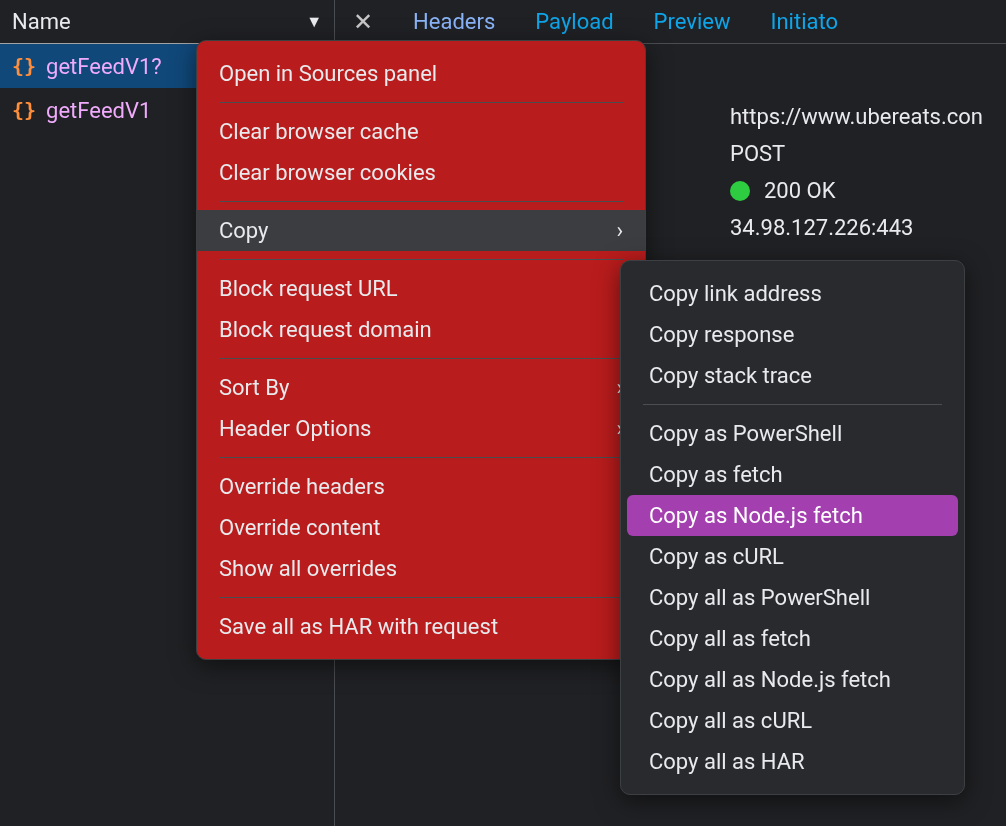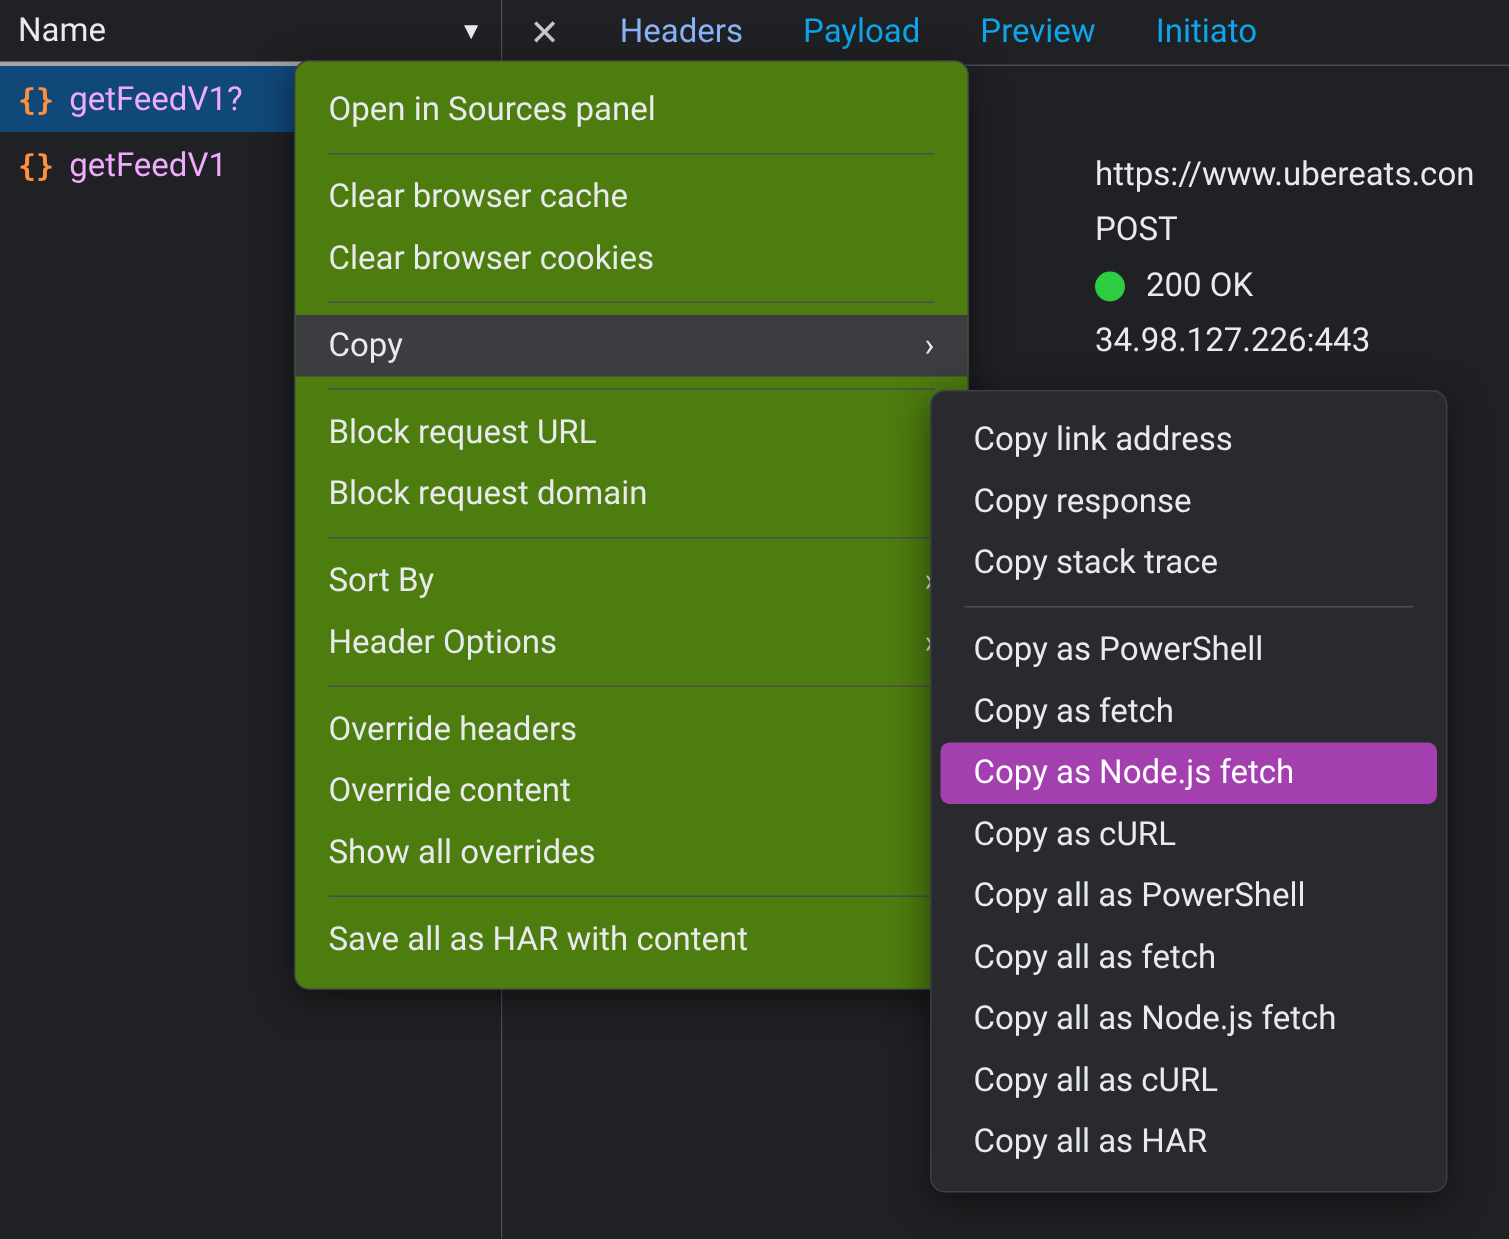--- a/index.html
+++ b/index.html
@@ -22,21 +22,21 @@
     width: 335px;
     height: 100%;
     background: #202124;
     border-right: 1px solid #4a4d51;
   }
   .name-header {
     display: flex;
     align-items: center;
     justify-content: space-between;
     padding: 6px 12px;
-    border-bottom: 3px solid #a3a3a3;
+    border-bottom: 1px solid #a3a3a3;
     height: 44px;
   }
   .name-header .label { color: #e8eaed; }
   .name-header .sort-arrow {
     color: #e8eaed;
     font-size: 16px;
   }
   .request-row {
     display: flex;
     align-items: center;
@@ -108,21 +108,21 @@
     margin-right: 14px;
     display: inline-block;
   }
 
   
   .ctxmenu {
     position: absolute;
     left: 196px;
     top: 40px;
     width: 450px;
-    background: #4d7c0f;
+    background: #b91c1c;
     border: 1px solid #3c4043;
     border-radius: 10px;
     padding: 12px 0;
     box-shadow: 0 6px 24px rgba(0,0,0,0.5);
   }
   .ctx-item {
     display: flex;
     align-items: center;
     justify-content: space-between;
     padding: 8px 22px;
@@ -246,21 +246,21 @@
       <span>Override headers</span>
     </div>
   <div class="ctx-item">
       <span>Override content</span>
     </div>
   <div class="ctx-item">
       <span>Show all overrides</span>
     </div>
   <div class="ctx-sep"></div>
   <div class="ctx-item">
-      <span>Save all as HAR with content</span>
+      <span>Save all as HAR with request</span>
     </div>
 </div>
 
 <div class="submenu">
   <div class="sub-item">Copy link address</div>
   <div class="sub-item">Copy response</div>
   <div class="sub-item">Copy stack trace</div>
   <div class="sub-sep"></div>
   <div class="sub-item">Copy as PowerShell</div>
   <div class="sub-item">Copy as fetch</div>

